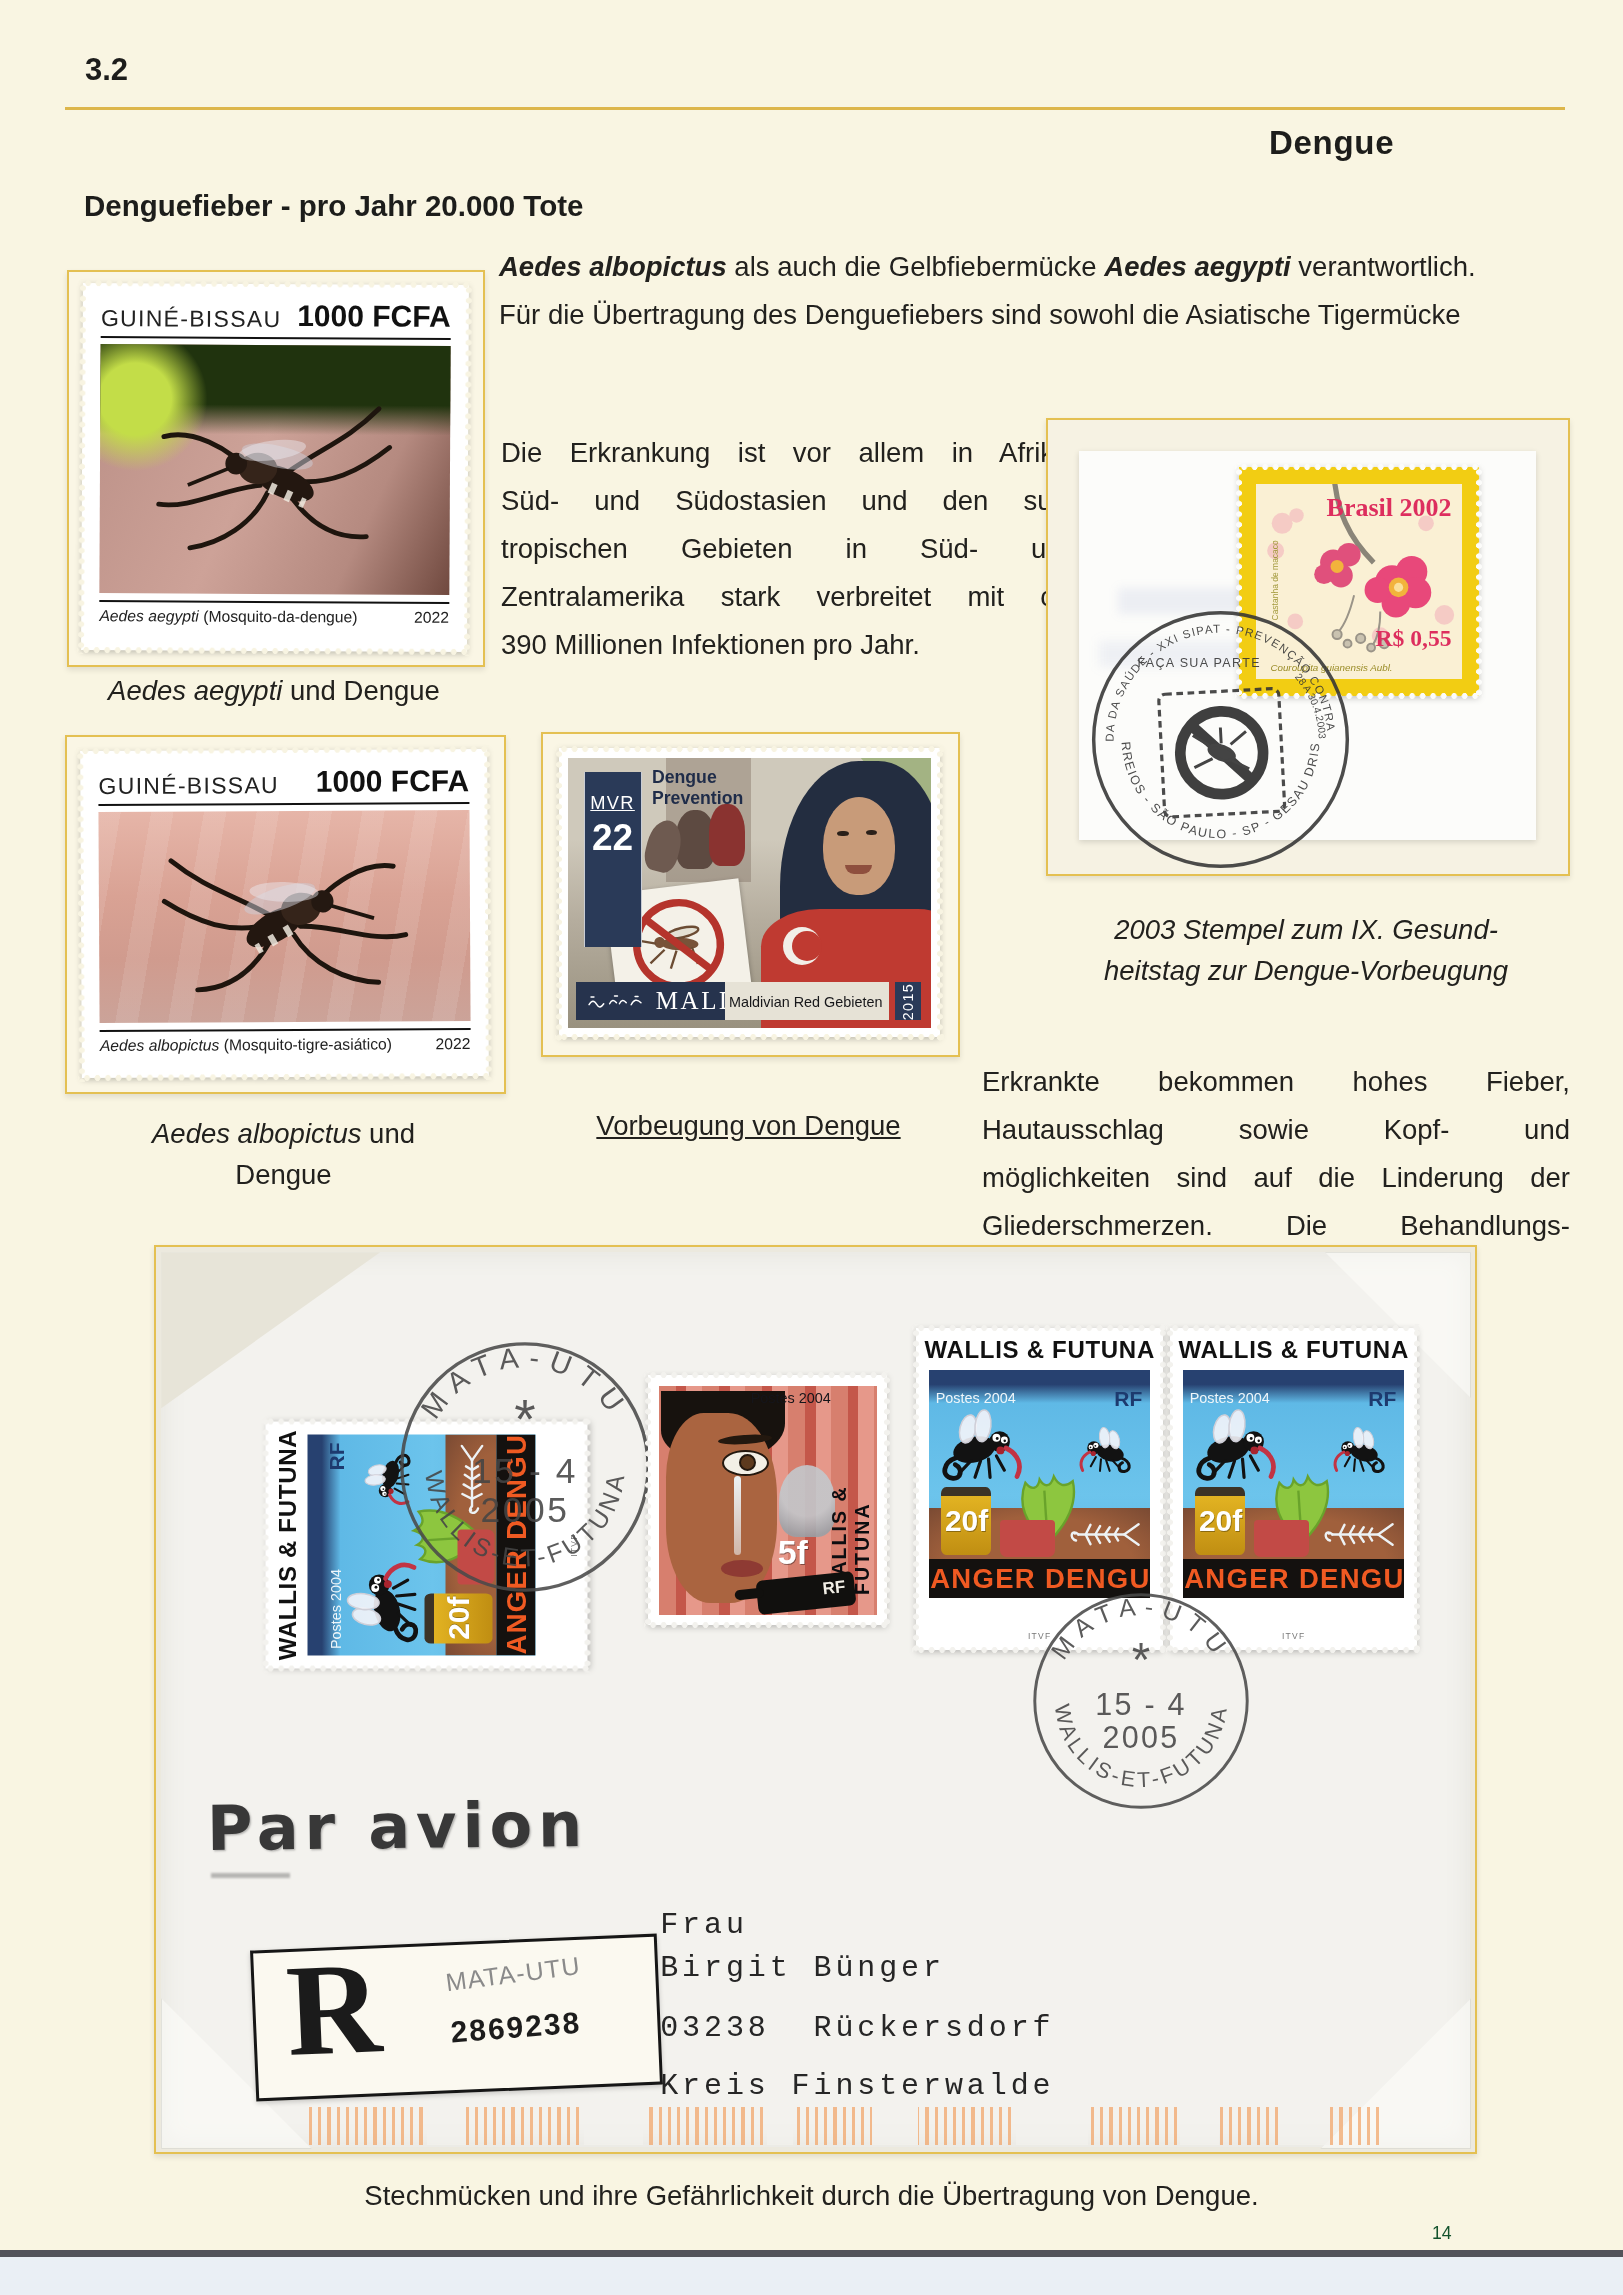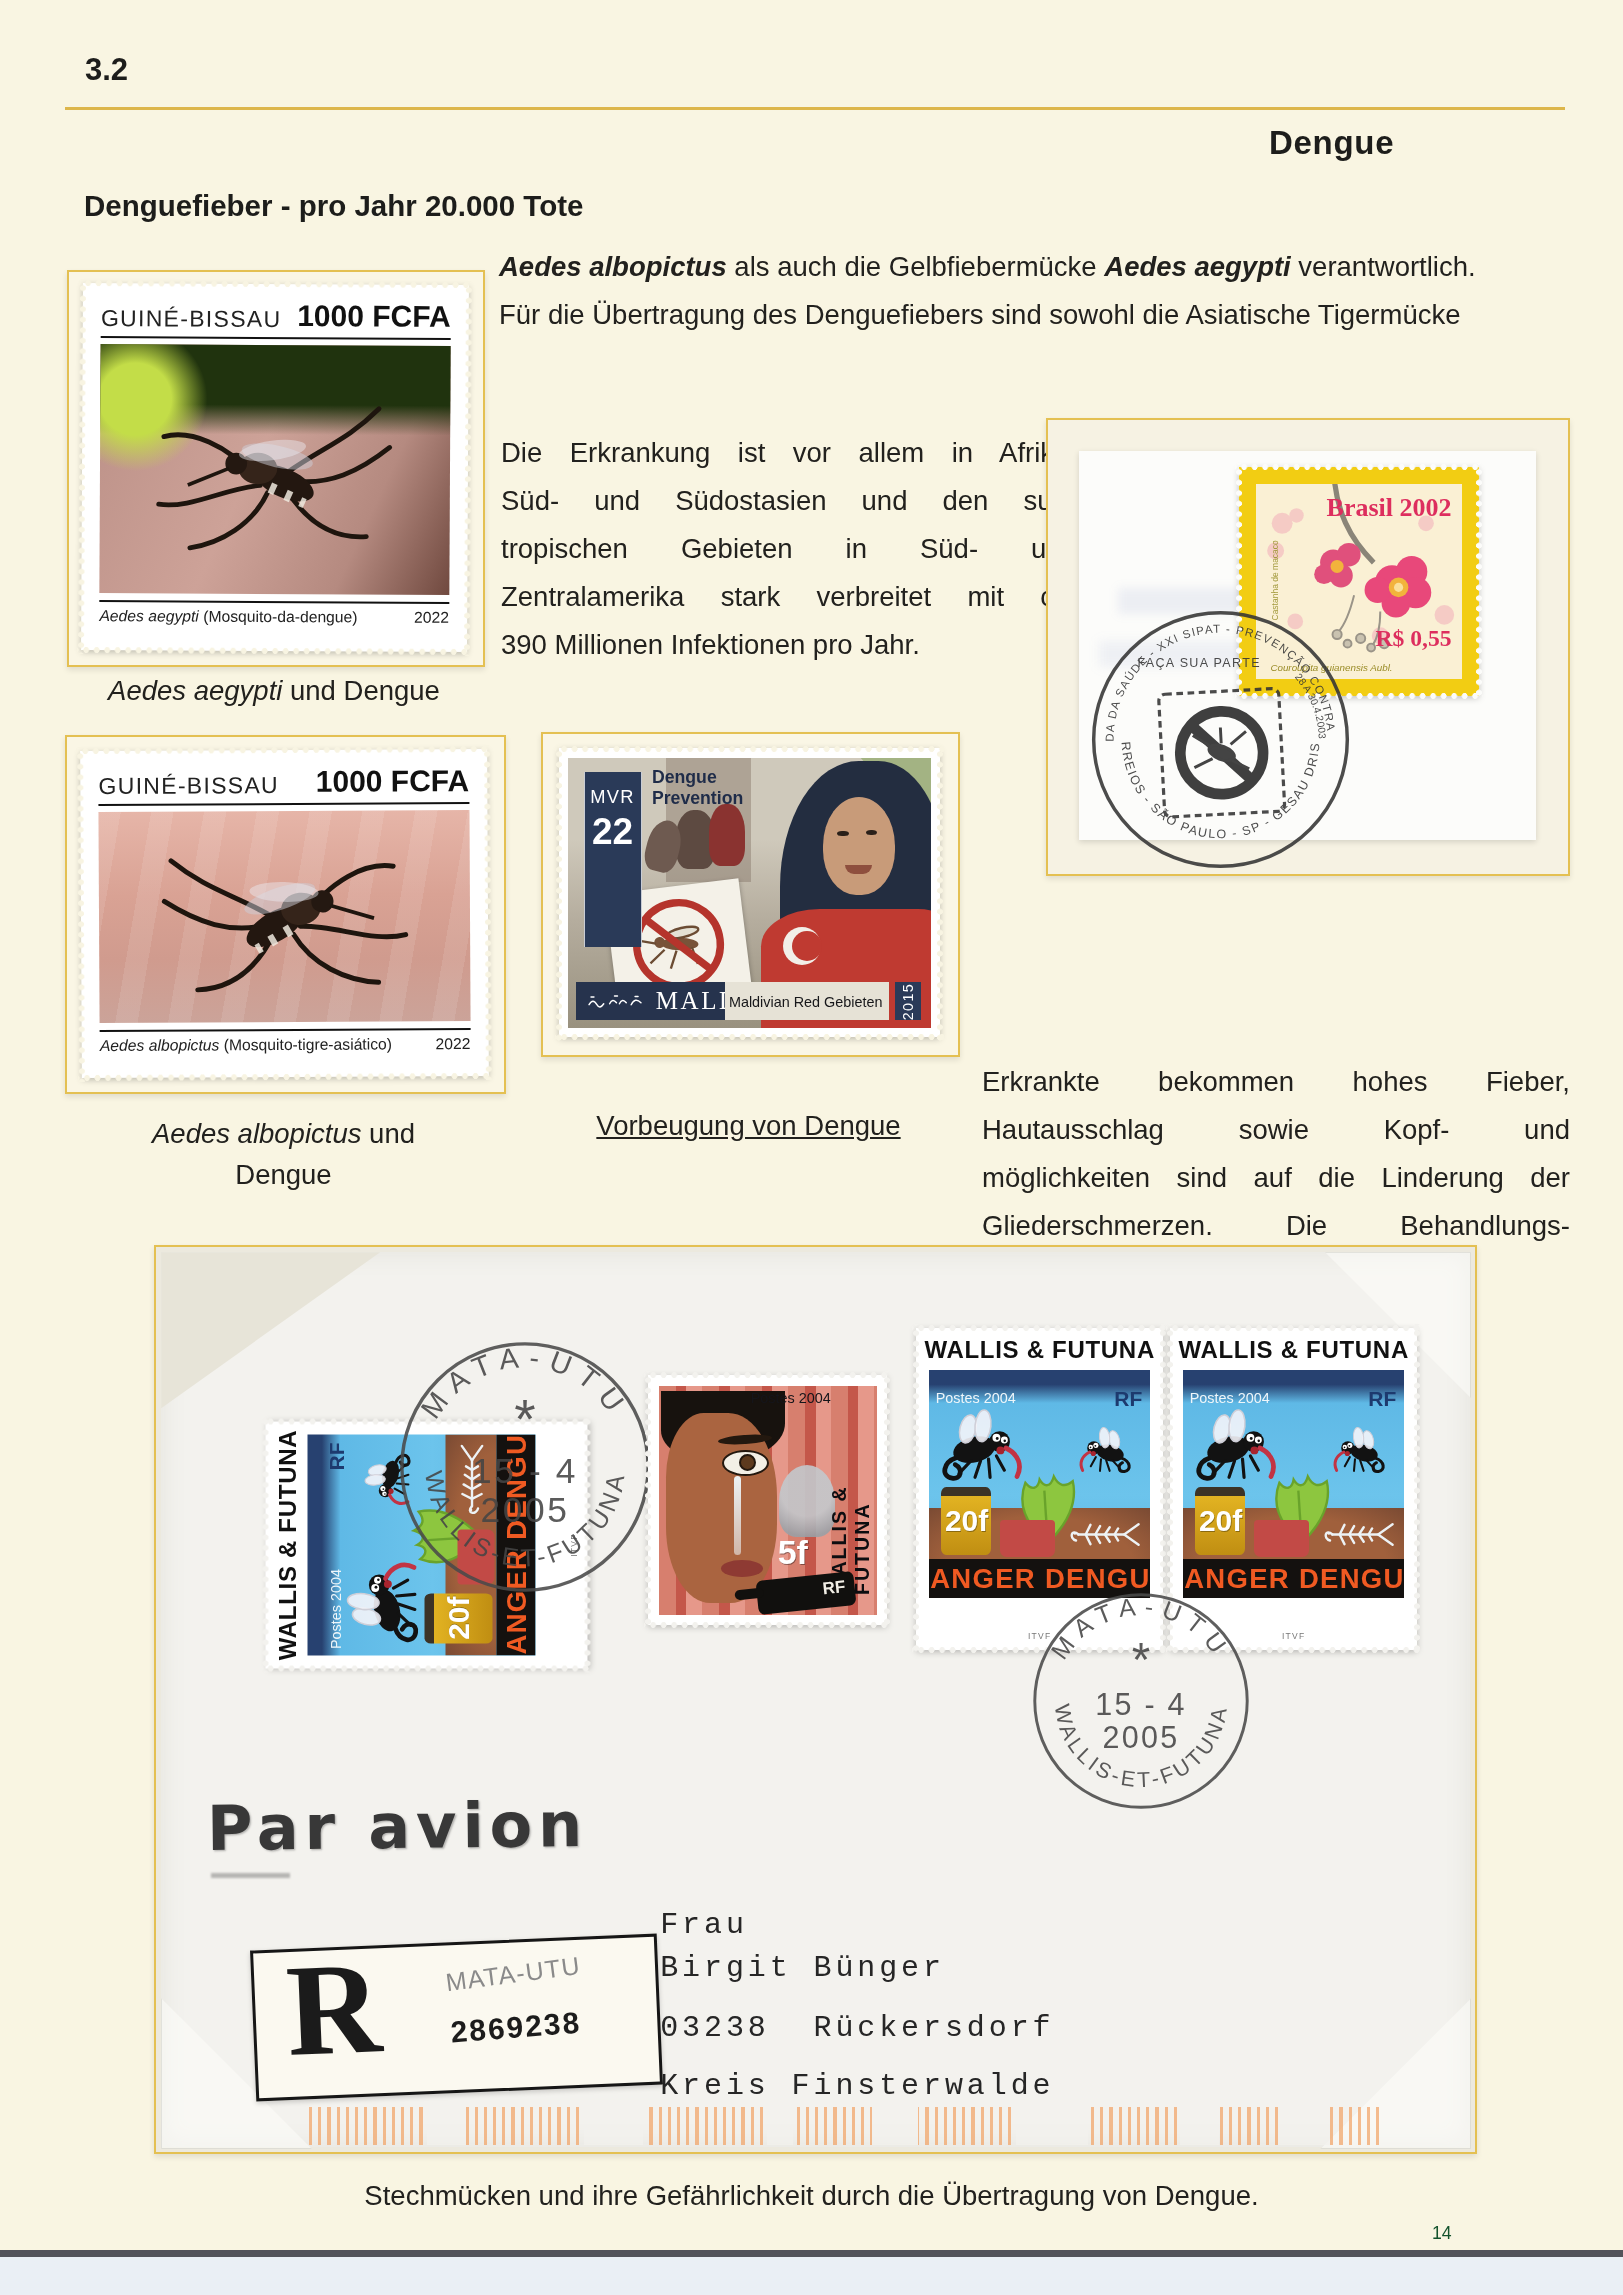--- a/index.html
+++ b/index.html
@@ -229,20 +229,24 @@
     <g transform="rotate(-3 100 112)">
       <rect x="56" y="64" width="90" height="92" rx="5" fill="none" stroke="#333" stroke-width="2.4" stroke-dasharray="5 3.4"></rect>
       <circle cx="101" cy="110" r="31" fill="none" stroke="#262626" stroke-width="8"></circle>
       <line x1="79" y1="88" x2="123" y2="132" stroke="#262626" stroke-width="8"></line>
       <g stroke="#2b2b2b" stroke-width="2.2" fill="none">
         <ellipse cx="101" cy="110" rx="10" ry="5" transform="rotate(24 101 110)" fill="#2b2b2b"></ellipse>
         <path d="M92,104 l-12,-8 M94,114 l-14,6 M108,104 l12,-9 M108,116 l13,7 M101,103 l0,-12"></path>
       </g>
     </g>
   </svg>
+  <div class="abs cap it" style="left:1046px;top:909px;width:520px;line-height:41px;">
+    <div>2003 Stempel zum IX. Gesund-</div>
+    <div>heitstag zur Dengue-Vorbeugung</div>
+  </div>
 
   <div class="card" style="left:65px;top:735px;width:437px;height:355px;">
     <div class="stamp" style="left:14.4px;top:13px;width:407px;height:327px;transform:rotate(-.3deg);">
       <div class="perf on-cream"></div>
       <div class="gb-in">
         <div class="gb-head">
           <span class="gb-country">GUINÉ-BISSAU</span>
           <span class="gb-val">1000 FCFA</span>
         </div>
         <div class="rule"></div>
@@ -298,21 +302,21 @@
                 </g>
               <g stroke="#5d3a20" stroke-width="6" fill="none">
                 <path d="M70,90 L30,120 M100,96 L80,140 M140,92 L150,136 M50,72 L10,60"></path>
                 <ellipse cx="120" cy="52" rx="42" ry="12" fill="rgba(220,215,200,.7)" transform="rotate(-6 120 52)"></ellipse>
               </g>
             </g>
             <line x1="56" y1="42" x2="144" y2="128" stroke="#b5342c" stroke-width="11"></line>
           </svg>
         </div>
         <div class="abs" style="left:15.7px;top:14.4px;width:56px;height:175px;background:#2a3a58;border-left:1.3px solid rgba(255,255,255,.75);border-right:1.3px solid rgba(255,255,255,.75);color:#fff;text-align:center;">
-          <div style="margin-top:14px;font-size:18.3px;letter-spacing:1.3px;">MVR</div>
+          <div style="margin-top:20px;font-size:18.3px;letter-spacing:1.3px;text-decoration:underline;">MVR</div>
           <div style="margin-top:2.6px;font-size:37px;font-weight:bold;">22</div>
         </div>
         <div class="abs" style="left:84px;top:9.2px;font-size:17.7px;font-weight:600;line-height:21px;color:#1f2c49;">
           <div>Dengue</div>
           <div>Prevention</div>
         </div>
         <div class="md-band" style="left:7.9px;bottom:7.9px;width:229px;height:38px;padding:0 10.5px;gap:10.5px;">
           <svg style="width:59px;height:19.6px;" viewBox="0 0 90 30" width="59" height="19.6">
               <use href="#thaana"></use>
             </svg>

